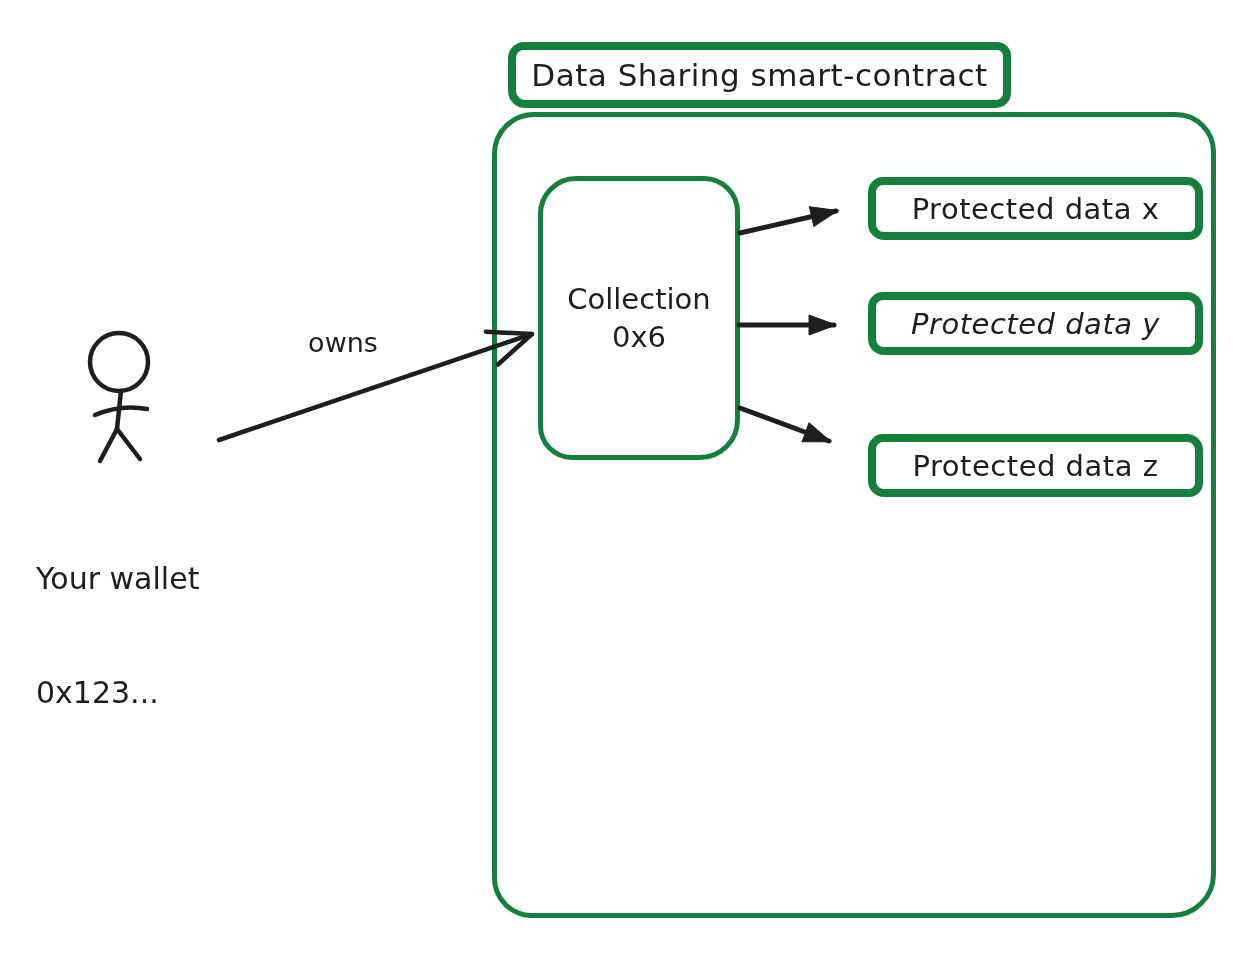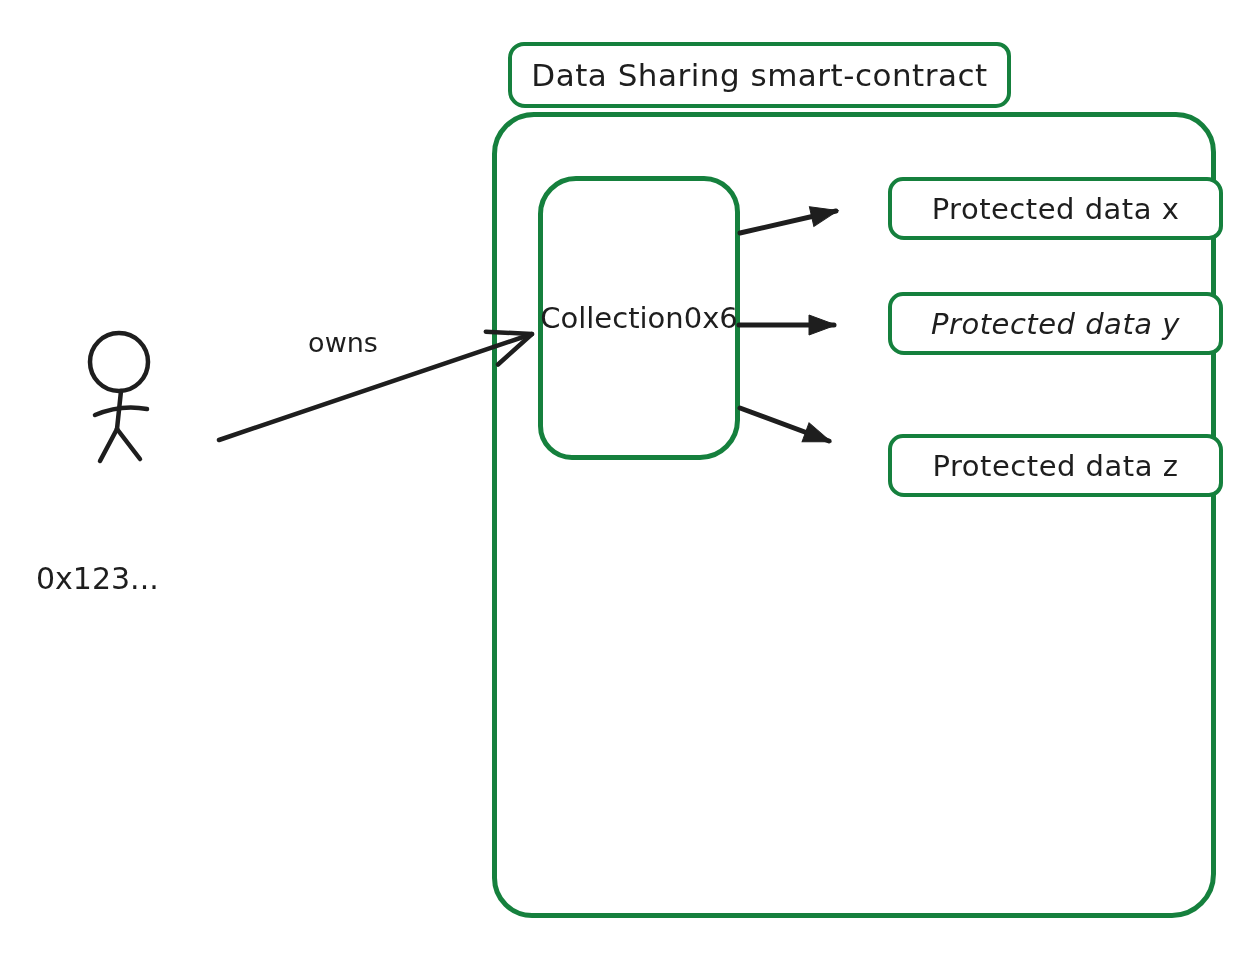--- a/index.html
+++ b/index.html
@@ -13,21 +13,21 @@
     height: 958px;
     background: #ffffff;
     font-family: "DejaVu Sans", "Liberation Sans", sans-serif;
     color: #1e1e1e;
     overflow: hidden;
   }
   .box {
     position: absolute;
     box-sizing: border-box;
     background: #ffffff;
-    border: 4px solid #15803d;
+    border: 8px solid #15803d;
     display: flex;
     align-items: center;
     justify-content: center;
     text-align: center;
   }
   .title-box {
     left: 508px;
     top: 42px;
     width: 503px;
     height: 66px;
@@ -46,26 +46,26 @@
     z-index: 1;
   }
   .collection-box {
     left: 538px;
     top: 176px;
     width: 202px;
     height: 284px;
     border-width: 5px;
     border-radius: 38px 36px 40px 34px;
     z-index: 2;
-    flex-direction: row;
+    flex-direction: column;
     font-size: 29px;
     line-height: 38px;
   }
   .pd-box {
-    left: 888px;
+    left: 868px;
     width: 335px;
     height: 63px;
     border-radius: 15px 16px 14px 16px;
     z-index: 2;
     font-size: 29px;
     letter-spacing: 0.5px;
   }
   .pd-x { top: 177px; }
   .pd-y { top: 292px; font-style: italic; }
   .pd-z { top: 408px; margin-top: 26px; }
@@ -115,20 +115,21 @@
     <span>Protected data x</span>
   </div>
   <div class="box pd-box pd-y">
     <span>Protected data y</span>
   </div>
   <div class="box pd-box pd-z">
     <span>Protected data z</span>
   </div>
 
   <div class="free-label actor-label">
+    <div>Your wallet</div>
     <div>0x123...</div>
   </div>
 
   <div class="free-label owns-label">owns</div>
 
   <svg class="shapes-svg" width="1258" height="958" viewBox="0 0 1258 958">
     <defs>
       <marker id="tri" markerUnits="userSpaceOnUse" markerWidth="30" markerHeight="24" refX="26" refY="11" orient="auto">
         <path d="M1,1 L28,11 L1,21 Z" fill="#1e1e1e" stroke="#1e1e1e" stroke-width="1"></path>
       </marker>

